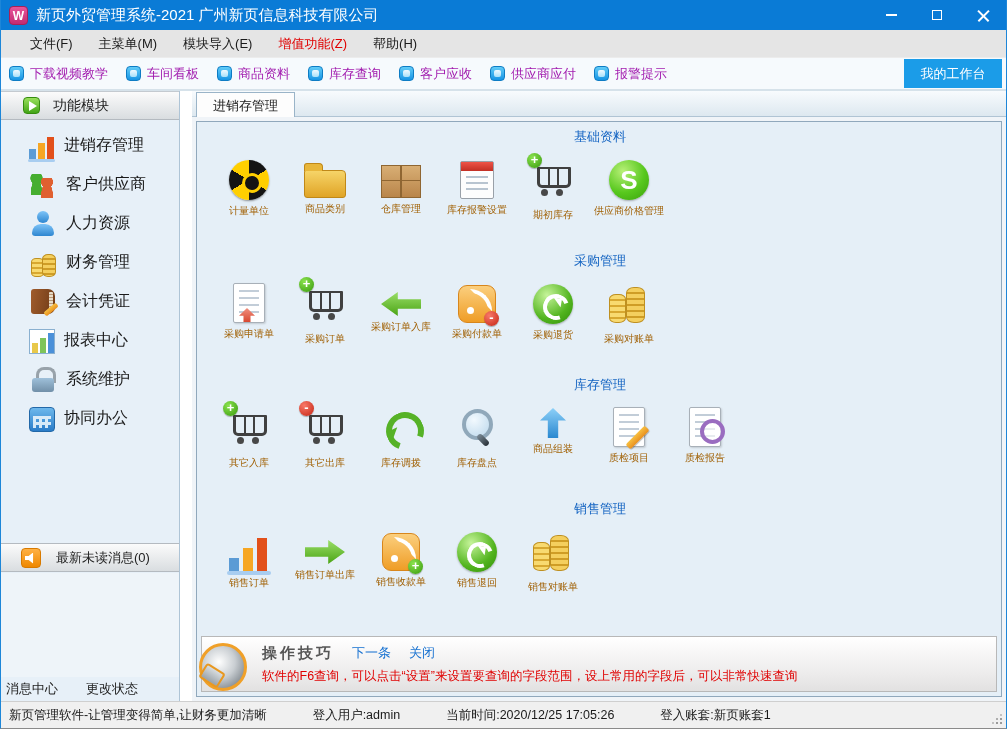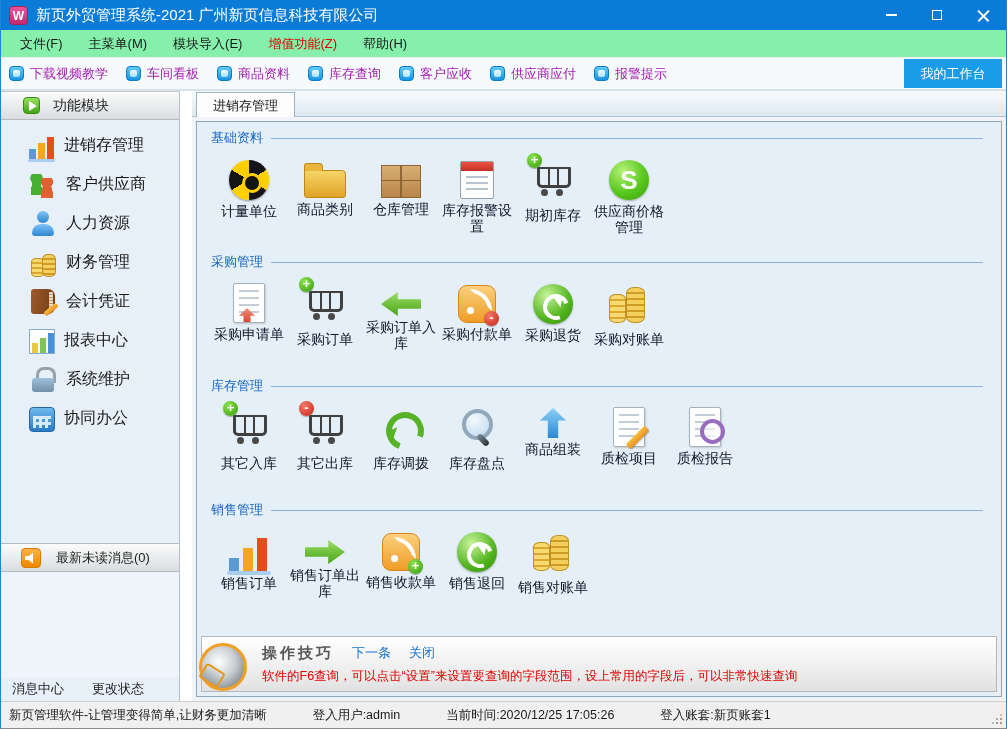--- a/index.html
+++ b/index.html
@@ -15,21 +15,21 @@
   .win-controls { margin-left:auto; display:flex; height:100%; }
   .wbtn { width:46px; height:100%; display:flex; align-items:center; justify-content:center; cursor:pointer; }
   .glyph-min { width:11px; height:1.5px; background:#fff; }
   .glyph-max { width:10px; height:10px; border:1.5px solid #fff; }
   .glyph-close { position:relative; width:13px; height:13px; }
   .glyph-close::before,.glyph-close::after { content:""; position:absolute; left:-1px; top:6px; width:15px; height:1.5px; background:#fff; }
   .glyph-close::before { transform:rotate(45deg); }
   .glyph-close::after { transform:rotate(-45deg); }
 
   
-  .menubar { height:28px; background:#86efac; display:flex; align-items:center; padding-left:6px; border-bottom:1px solid #ececec; flex:none; }
+  .menubar { height:28px; background:#e5e5e5; display:flex; align-items:center; padding-left:16px; border-bottom:1px solid #ececec; flex:none; }
   .menu-item { padding:0 13px; font-size:13px; color:#1a1a1a; line-height:28px; cursor:pointer; }
   .menu-item.accent { color:#e00000; }
 
   
   .toolbar { height:33px; background:#f6fafd; border-bottom:2px solid #d6e2ea; display:flex; align-items:center; padding:0 4px 0 8px; flex:none; }
   .tb-item { display:flex; align-items:center; gap:6px; font-size:13px; color:#a21caf; margin-right:18px; cursor:pointer; }
   .tbi { position:relative; width:15px; height:15px; border-radius:4px; background:linear-gradient(#62ccf8,#1694e4); border:1px solid #0d7cc4; flex:none; }
   .tbi::after { content:""; position:absolute; inset:3px; border-radius:2px; background:linear-gradient(#f0faff,#a8e0fa); }
   .tb-spacer { flex:1; }
   .workbench { width:98px; height:29px; background:#1b9ce8; color:#fff; font-size:13px; display:flex; align-items:center; justify-content:center; cursor:pointer; flex:none; }
@@ -37,21 +37,21 @@
   
   .bodyrow { flex:1; display:flex; min-height:0;gap:12px; }
 
   
   .sidebar { width:179px; background:#e7f0f8; border-right:1px solid #aec4d6; position:relative; flex:none; }
   .sb-header { height:29px; background:linear-gradient(#fbfbfb,#d9dde0); border-top:1px solid #c4cad0; border-bottom:1px solid #b4bac0; display:flex; align-items:center; padding-left:22px; gap:13px; font-size:14px; color:#222; cursor:pointer; }
   .sb-items { padding-top:6px; }
   .sb-item { height:39px; display:flex; align-items:center; padding-left:28px; gap:9px; font-size:16px; color:#1a1a1a; cursor:pointer; }
   .sb-unread { position:absolute; left:0; right:0; top:452px; height:29px; background:linear-gradient(#fbfbfb,#d9dde0); border-top:1px solid #b4bac0; border-bottom:1px solid #b4bac0; display:flex; align-items:center; padding-left:16px; gap:11px; font-size:13px; color:#222; cursor:pointer; }
   .sb-lower { position:absolute; left:0; right:0; top:482px; bottom:24px; background:#eef4f9; }
-  .sb-footer { position:absolute; left:0; right:0; bottom:0; height:24px; display:flex; align-items:center; gap:28px; padding-left:11px; font-size:13px; color:#222; z-index:2; }
+  .sb-footer { position:absolute; left:0; right:0; bottom:0; height:24px; display:flex; align-items:center; gap:28px; padding-left:5px; font-size:13px; color:#222; z-index:2; }
   .sb-footer span { cursor:pointer; }
 
   
   .si { position:relative; display:inline-block; width:28px; height:28px; flex:none; }
   .si-play { width:17px; height:17px; border-radius:4px; background:linear-gradient(#9ae05c,#42a416); border:1px solid #358c0e; }
   .si-play::after { content:""; position:absolute; left:5px; top:3px; border-left:8px solid #fff; border-top:5px solid transparent; border-bottom:5px solid transparent; }
   .si-chart { width:26px; height:25px; margin-top:2px;
     background-image:linear-gradient(#5b9bd5,#5b9bd5),linear-gradient(#f6a623,#f6a623),linear-gradient(#e2501a,#e2501a);
     background-size:7px 10px,7px 16px,7px 22px; background-position:0 100%,9px 100%,18px 100%; background-repeat:no-repeat; }
   .si-chart::after { content:""; position:absolute; left:-1px; right:0; bottom:-3px; height:3px; background:#a8cdf0; border-radius:2px; }
@@ -77,26 +77,26 @@
   .si-speaker { width:20px; height:20px; margin:4px; border-radius:4px; background:linear-gradient(#ffb144,#ef8800); border:1px solid #d87a00; }
   .si-speaker::after { content:""; position:absolute; left:3px; top:4px; width:13px; height:11px; background:#fff;
     clip-path:polygon(0 32%,28% 32%,62% 0,62% 100%,28% 68%,0 68%); }
 
   
   .main { flex:1; display:flex; flex-direction:column; background:#f0f4f8; min-width:0; }
   .tabstrip { height:26px; background:linear-gradient(#f8fbfd,#dde8f0); border-bottom:1px solid #b0c4d4; display:flex; align-items:flex-end; padding-left:4px; flex:none; }
   .tab { height:25px; padding:0 16px; background:#fdfdfd; border:1px solid #9ab4c8; border-bottom:none; font-size:13px; line-height:25px; color:#222; margin-bottom:-1px; cursor:pointer; }
   .content { flex:1; margin:4px; border:1px solid #90a8bc; background:#e5eff7; position:relative; overflow:hidden; padding:6px 6px 62px 8px; }
   .section { margin:0 6px 8px 6px; }
-  .sec-head { display:flex; align-items:center; height:20px; }
+  .sec-head { display:flex; align-items:center; height:20px;flex-direction:column; }
   .sec-title { color:#1464c2; font-size:13px; white-space:nowrap; }
   .sec-line { flex:1; height:1px; background:#8fb3da; margin-left:8px; margin-right:6px; }
   .row { display:flex; flex-wrap:wrap; align-items:flex-start; padding:8px 0 2px 0; }
   .cell { width:76px; min-height:84px; text-align:center; cursor:pointer; margin-bottom:2px; }
-  .ai-label { margin-top:3px; font-size:14px; line-height:16px; color:#0f172a; }
+  .ai-label { margin-top:3px; font-size:10px; line-height:16px; color:#a16207; }
 
   
   .ai { position:relative; display:block; width:48px; height:48px; margin:0 auto; }
 
   
   .bdg { position:absolute; z-index:3; left:-2px; top:-3px; width:15px; height:15px; border-radius:50%; color:#fff; font:bold 13px/14px "Liberation Sans",sans-serif; text-align:center; }
   .bdg-plus { background:radial-gradient(circle at 35% 30%,#8ae24e,#37990c); box-shadow:0 1px 1px rgba(0,0,0,.3); }
   .bdg-minus { background:radial-gradient(circle at 35% 30%,#f87868,#c42413); box-shadow:0 1px 1px rgba(0,0,0,.3); }
   .bdg-uparrow { left:5px; top:auto; bottom:0; width:16px; height:14px; border-radius:0;
     background:linear-gradient(#f09080,#d84830); clip-path:polygon(50% 0,100% 55%,72% 55%,72% 100%,28% 100%,28% 55%,0 55%); }

